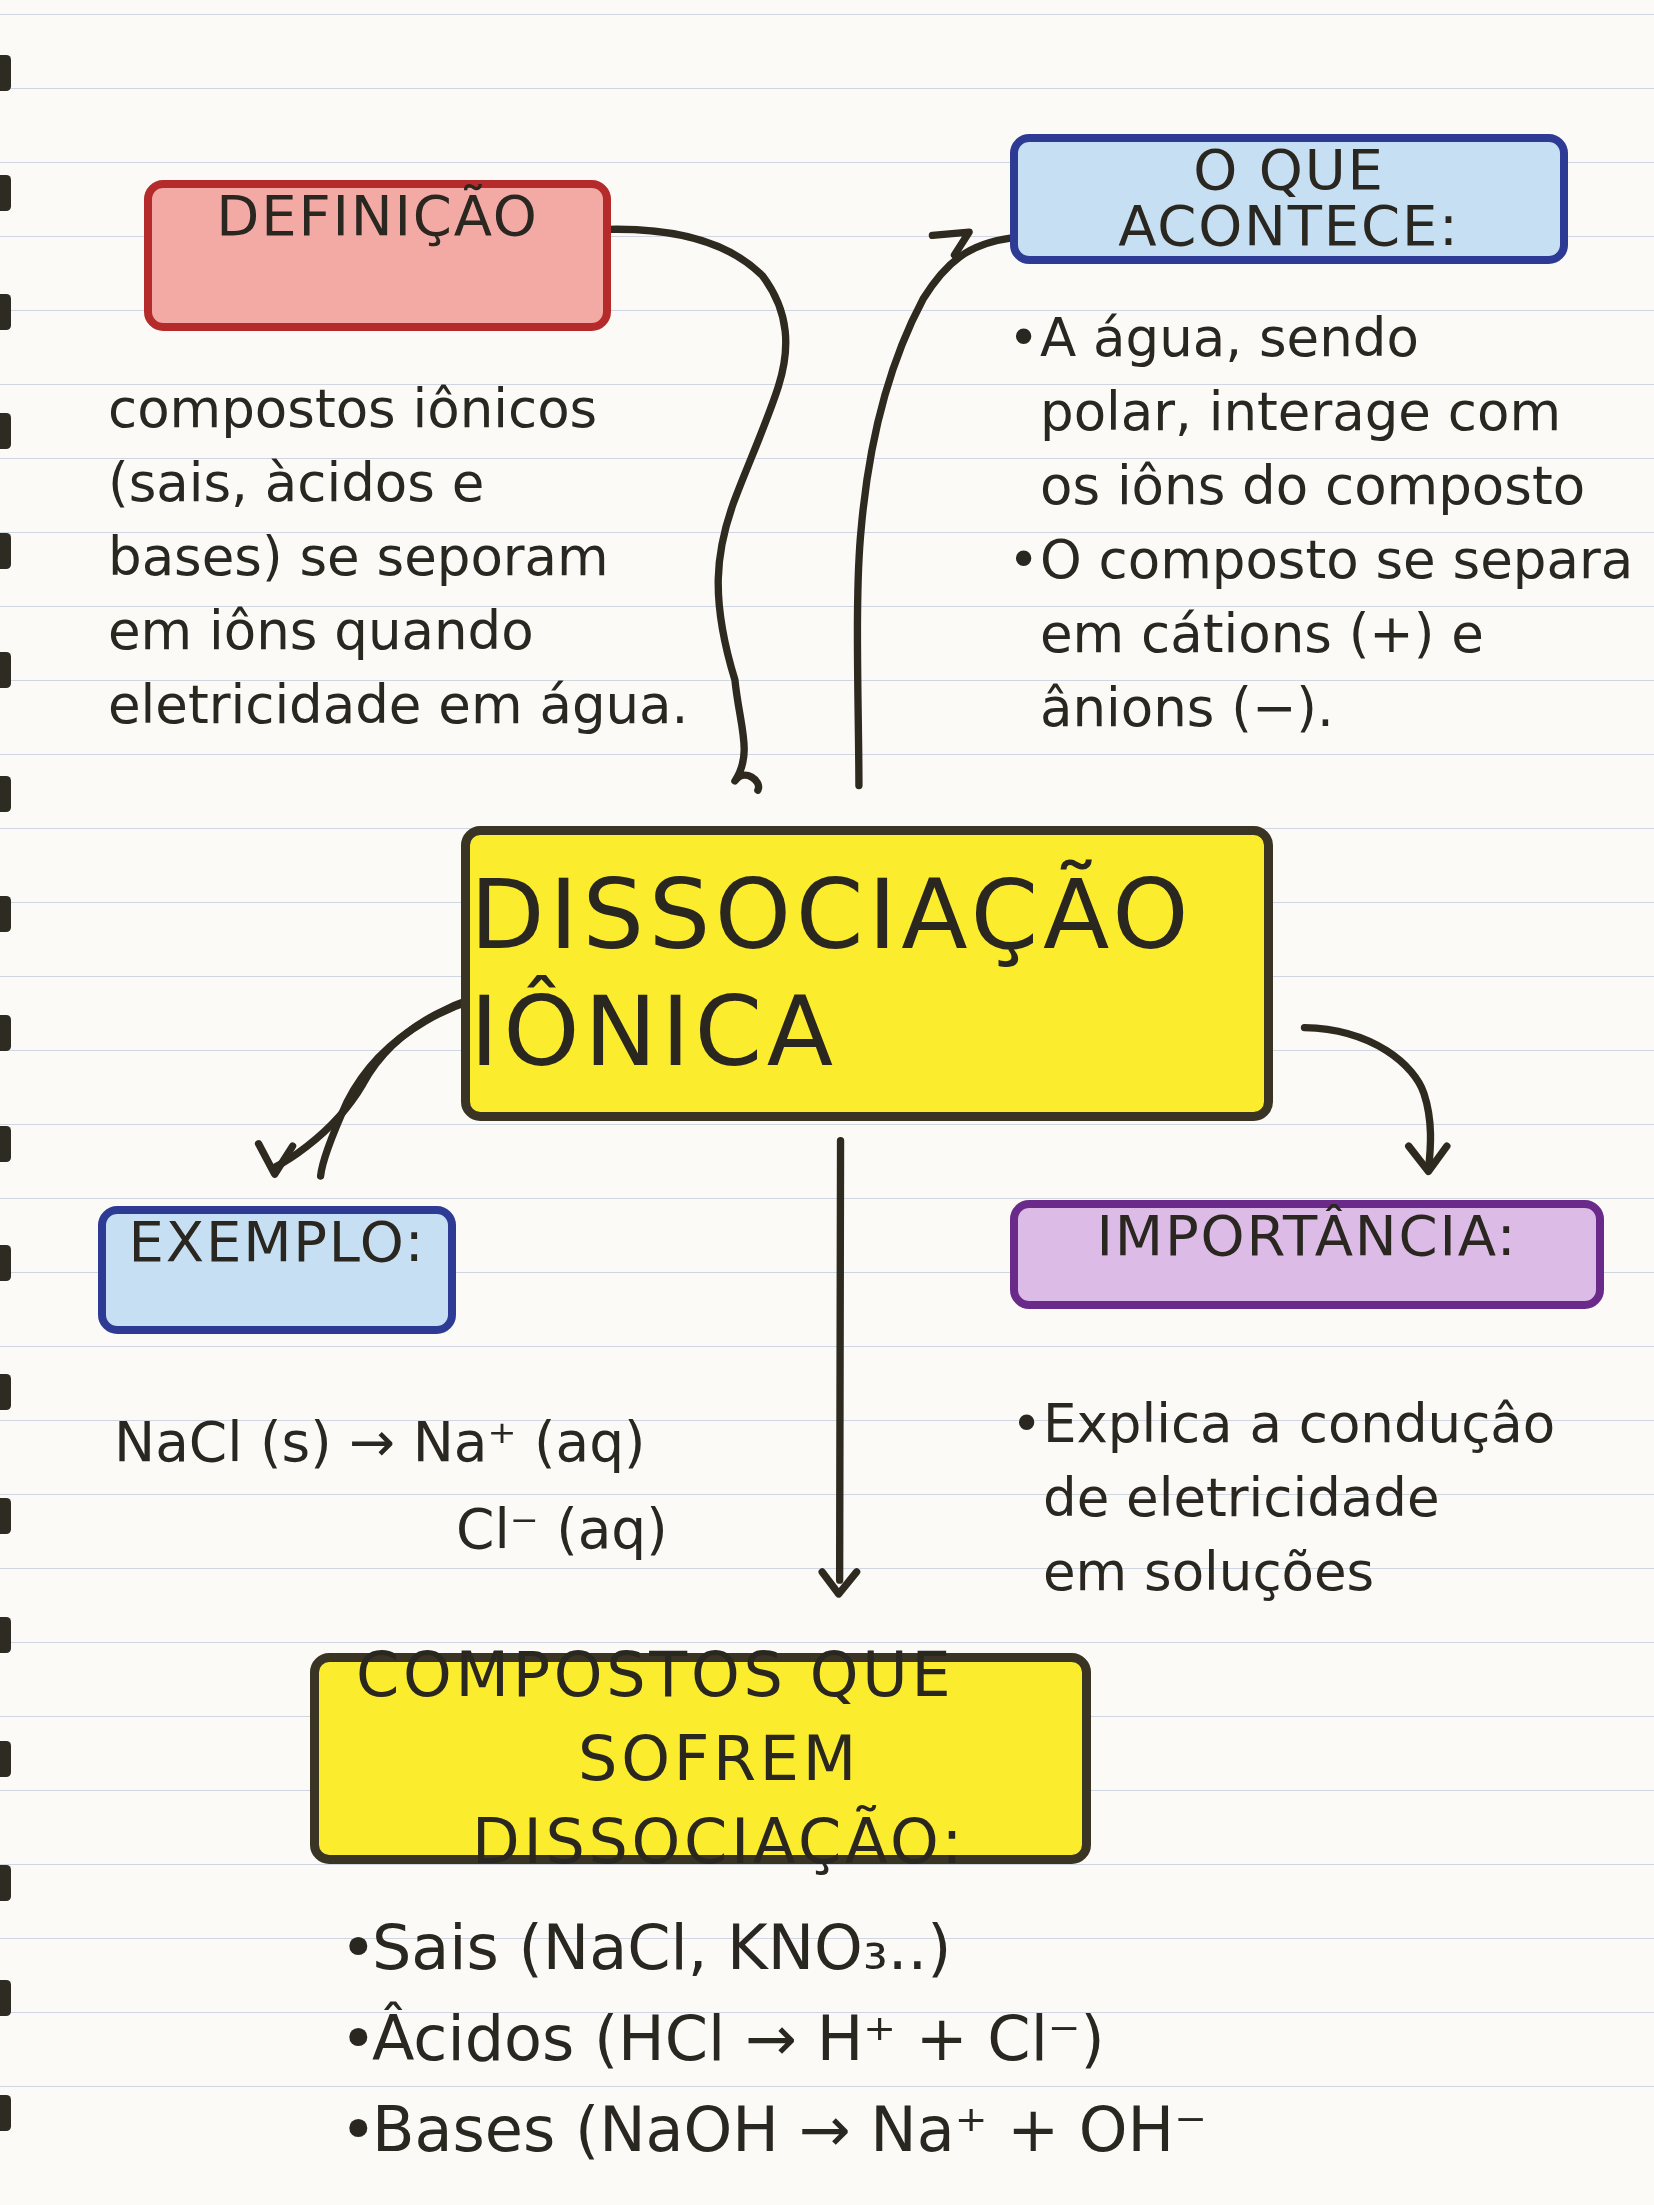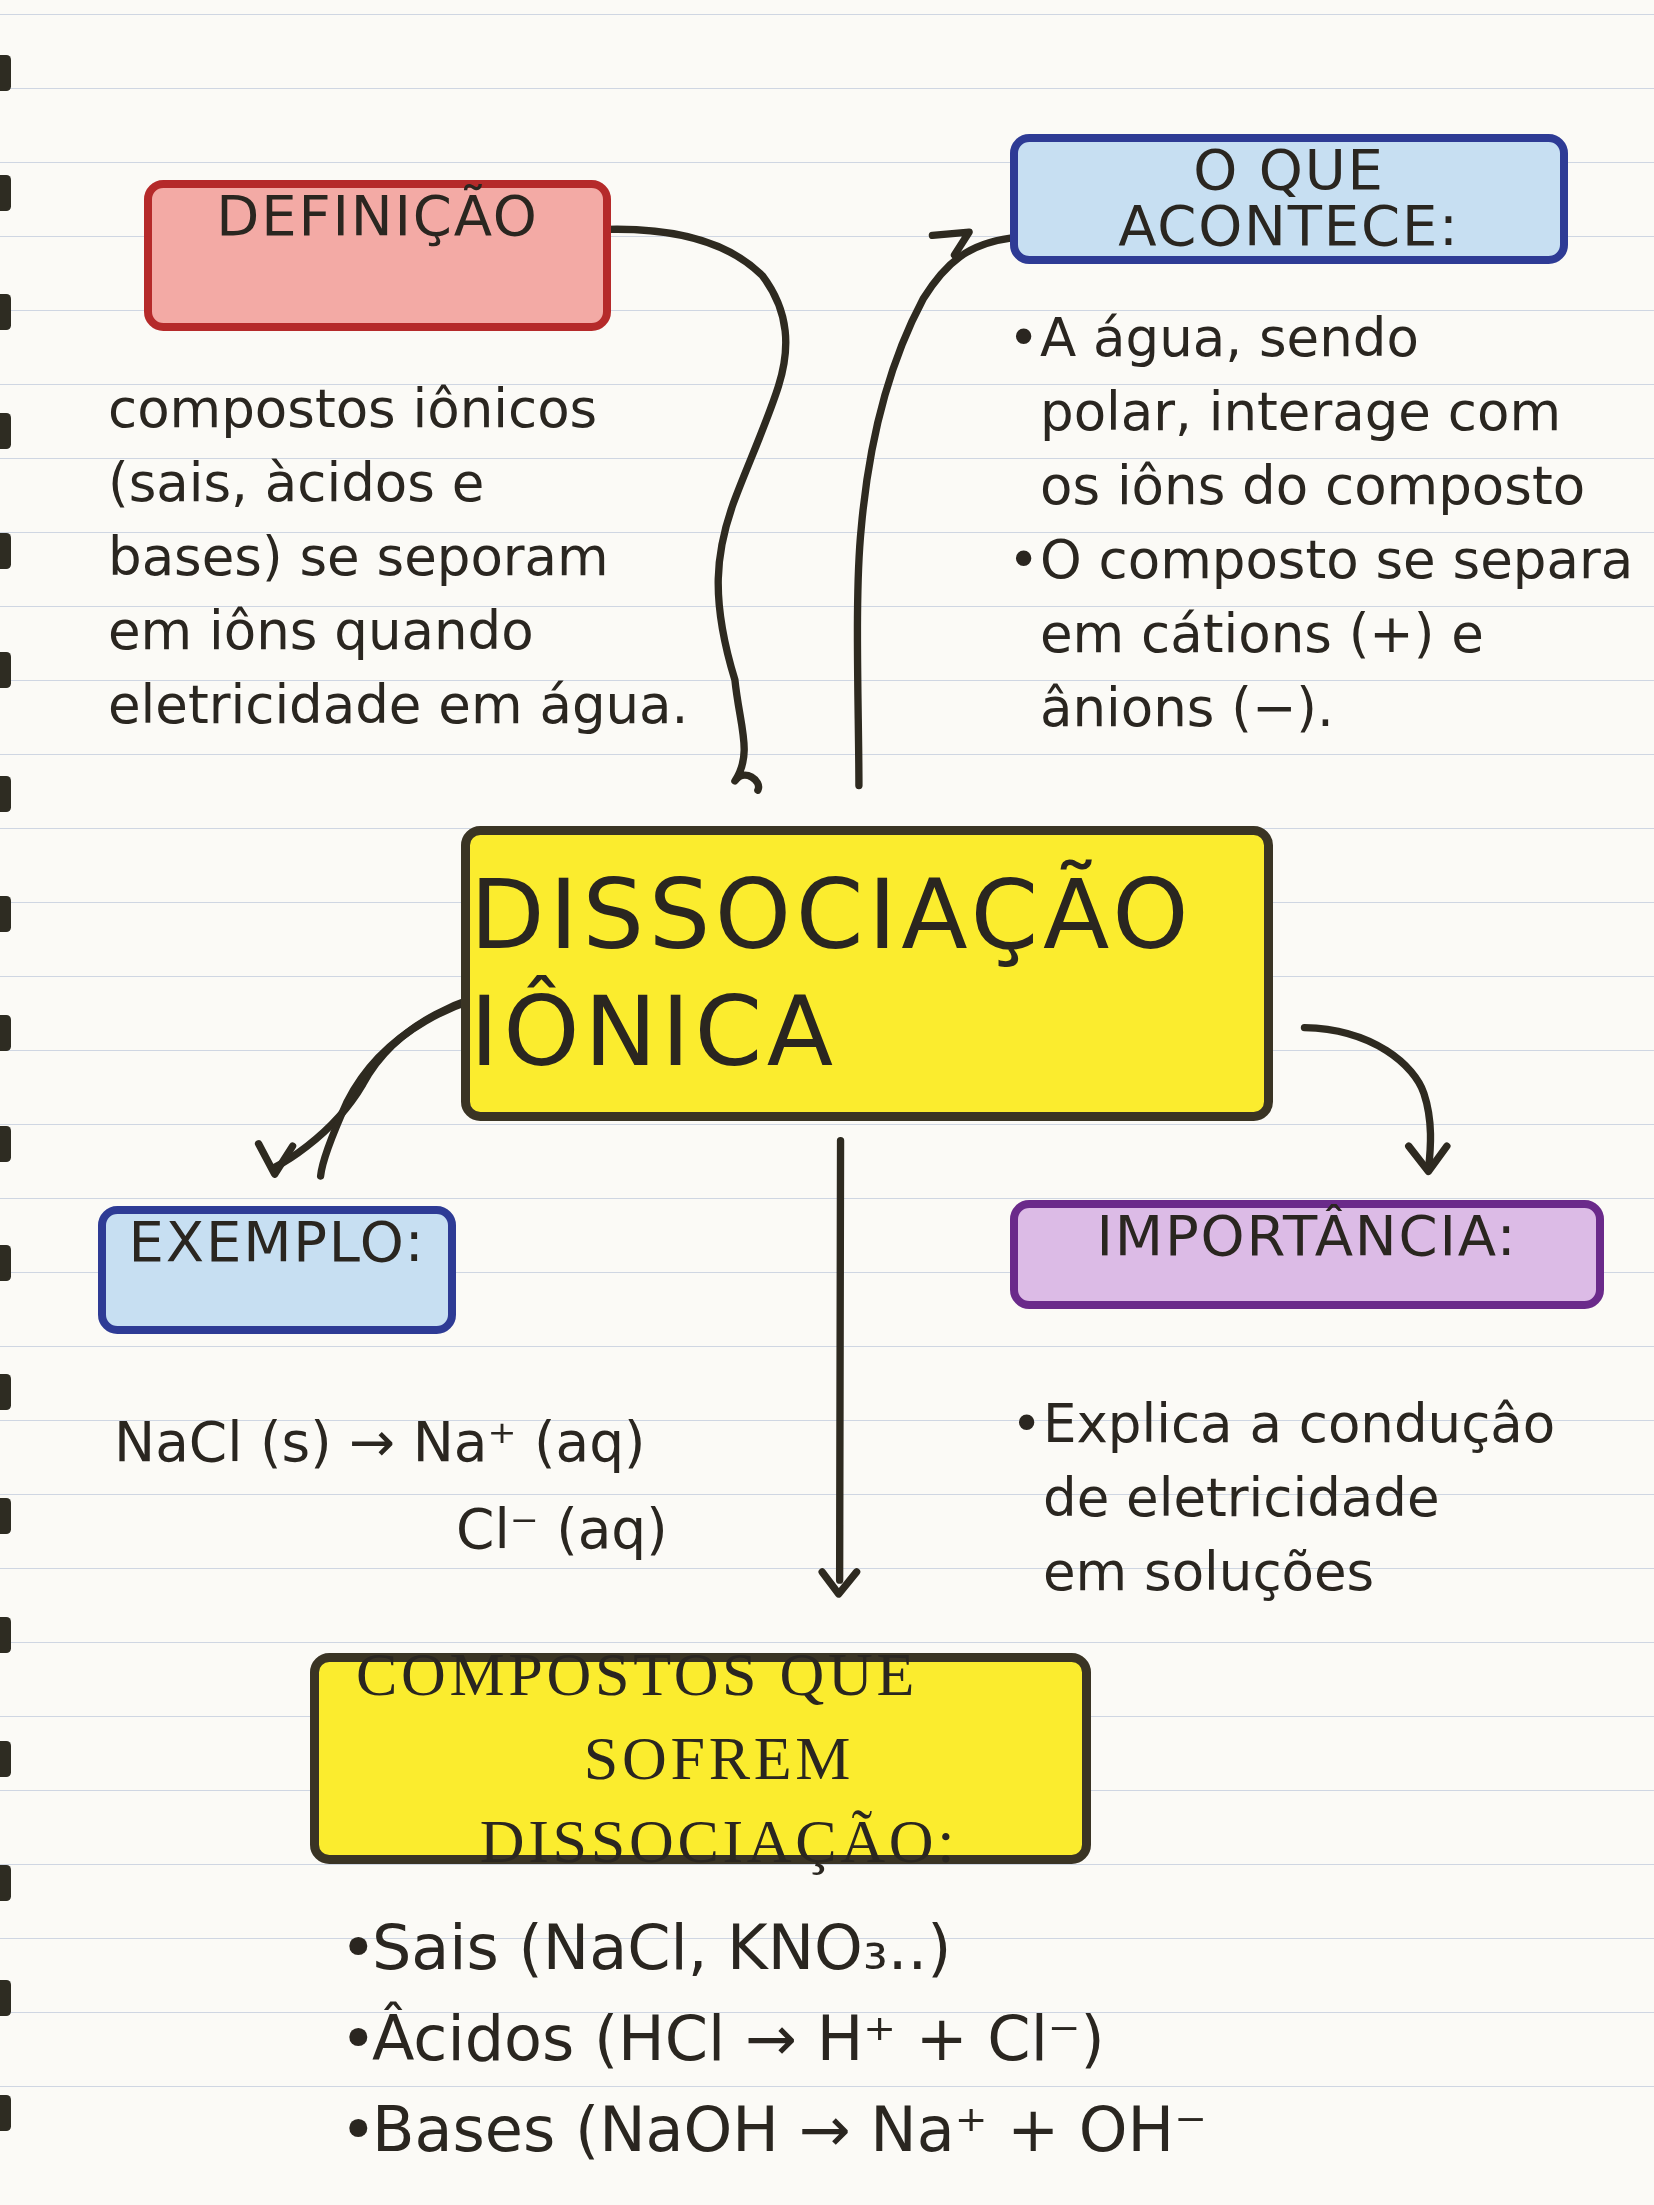--- a/index.html
+++ b/index.html
@@ -123,21 +123,21 @@
 
 <div class="box box-purple box-title" style="left:1010px; top:1200px; width:594px; height:109px;">
   <span>IMPORTÂNCIA:</span>
 </div>
 <div class="text" style="left:1011px; top:1387px;">
   <span class="line"><span class="bullet">•</span><span>Explica a conduçâo</span></span>
   <span class="line"><span class="indent"></span><span>de eletricidade</span></span>
   <span class="line"><span class="indent"></span><span>em soluções</span></span>
 </div>
 
-<div class="box box-yellow box-comp" style="left:310px; top:1653px; width:781px; height:211px; flex-direction:column; align-items:flex-start; padding-left:37px; border-width:9.2px;font-family:Liberation Serif, serif;">
+<div class="box box-yellow box-comp" style="left:310px; top:1653px; width:781px; height:211px; flex-direction:column; align-items:flex-start; padding-left:37px; border-width:9.2px;">
   <span>COMPOSTOS QUE</span>
   <span>SOFREM DISSOCIAÇÃO:</span>
 </div>
 <div class="text list-big" style="left:340px; top:1902px;">
   <span class="line"><span class="bullet">•</span><span>Sais (NaCl, KNO₃..)</span></span>
   <span class="line"><span class="bullet">•</span><span>Âcidos (HCl → H⁺ + Cl⁻)</span></span>
   <span class="line"><span class="bullet">•</span><span>Bases (NaOH → Na⁺ + OH⁻</span></span>
 </div>
 
 

